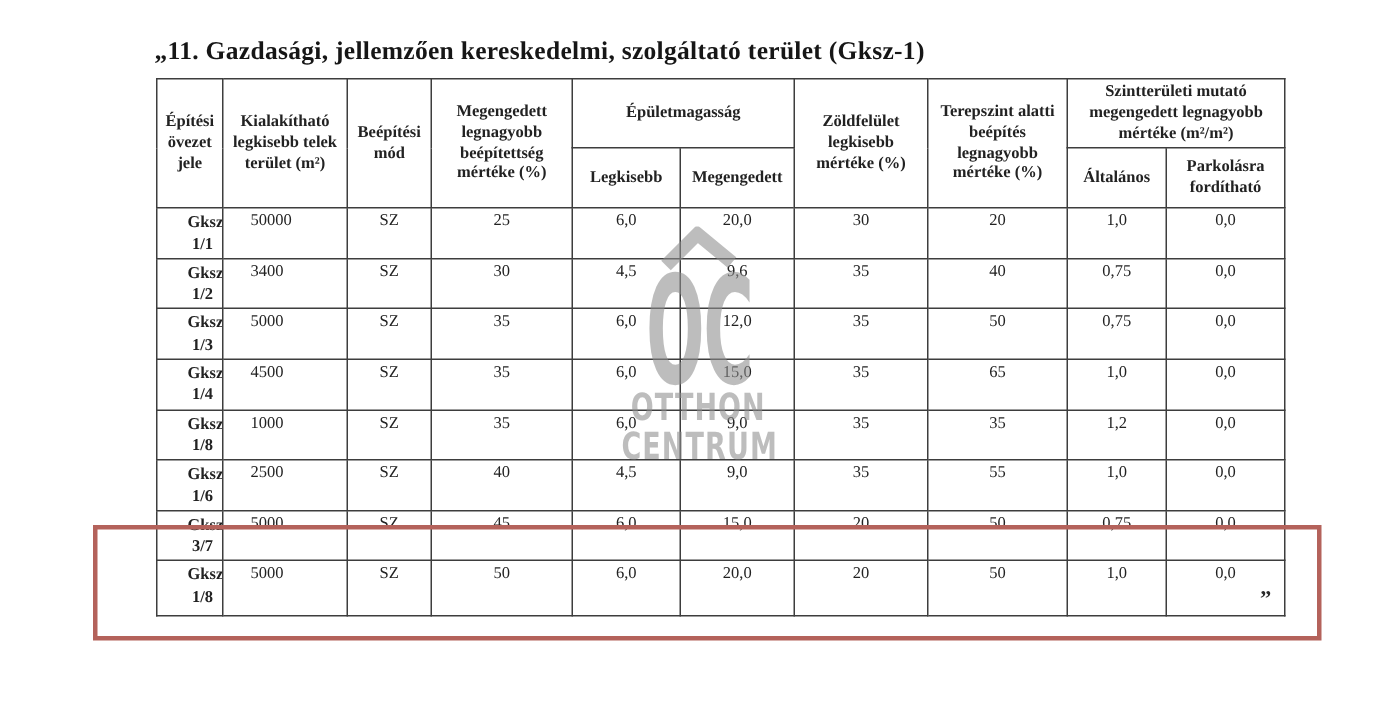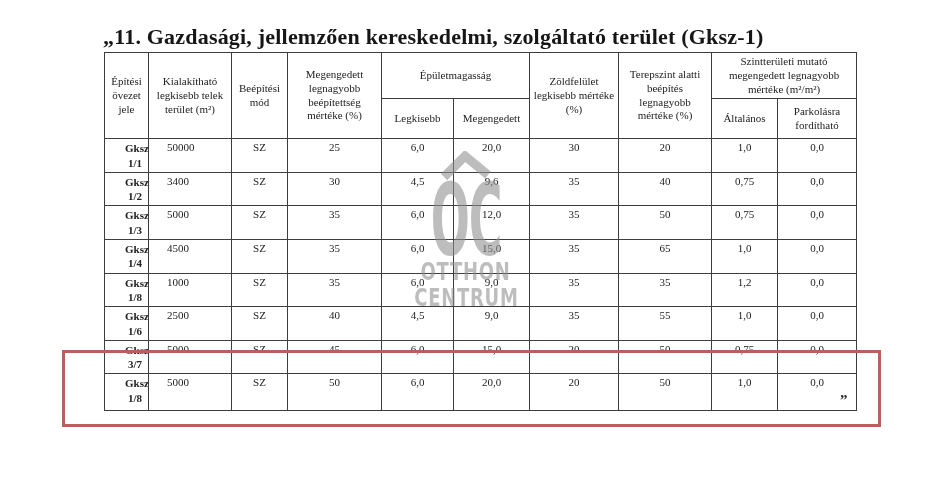--- a/index.html
+++ b/index.html
@@ -6,38 +6,38 @@
   .page{
     position:relative;
     width:933px;height:481px;
     background:#ffffff;
     font-family:"Liberation Serif", serif;
     color:#1e1e1e;
     overflow:hidden;
   }
   .doc-title{
     position:absolute;left:103px;top:24px;
-    font-size:22px;font-weight:bold;letter-spacing:.2px;
+    font-size:17px;font-weight:bold;letter-spacing:.2px;
     white-space:nowrap;color:#161616;
   }
   table.zoning{
     position:absolute;left:104px;top:52px;
     width:752px;
     border-collapse:collapse;table-layout:fixed;
     background:transparent;
   }
   table.zoning th, table.zoning td{
     border:1px solid #3d3d3d;
     font-size:11px;
     padding:2px 3px;
     color:#222;
     overflow:hidden;
   }
   table.zoning th{
-    font-weight:normal;
+    font-weight:bold;
     text-align:center;
     vertical-align:middle;
     line-height:1.25;
   }
   tr.hr1{height:42px;}
   tr.hr2{height:40px;}
   th.th-left{text-align:left;padding-left:5px;}
   th.th-topleft{text-align:left;vertical-align:top;padding:3px 0 0 6px;}
   tbody tr{height:32px;}
   tbody tr:last-child{height:37px;}

